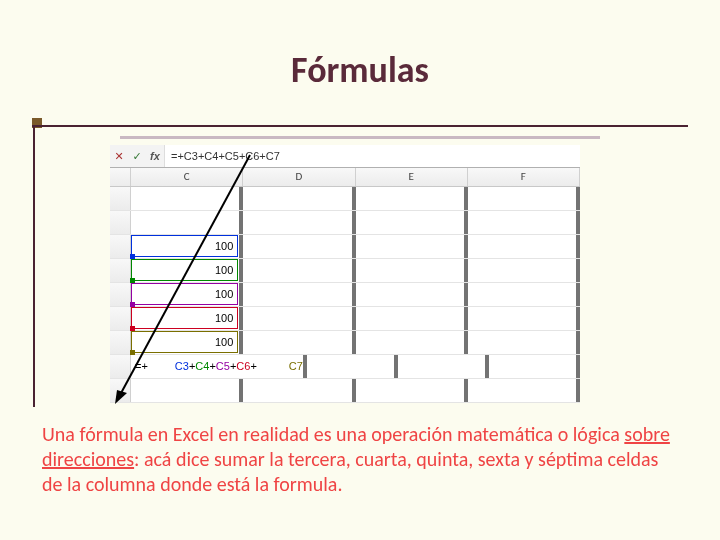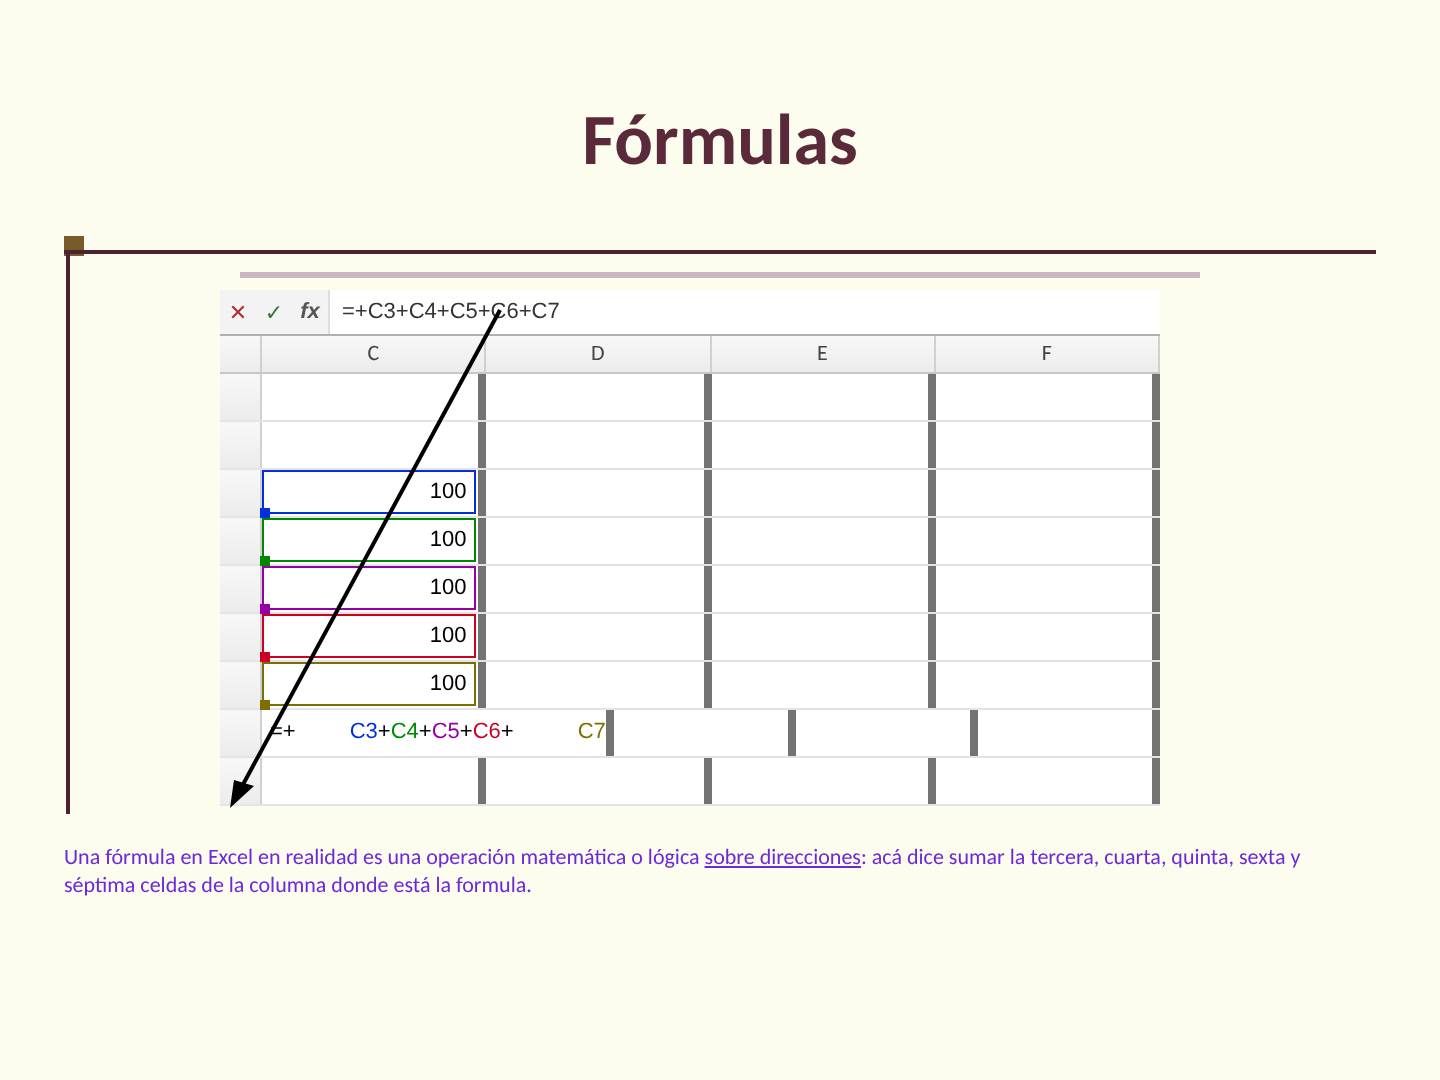--- a/index.html
+++ b/index.html
@@ -161,24 +161,24 @@
 
   .arrow-svg {
     position: absolute;
     left: 0; top: 0;
     width: 720px; height: 540px;
     pointer-events: none;
   }
 
   .para {
     position: absolute;
-    left: 32px;
+    left: 42px;
     right: 42px;
-    font-size: 11px;
-    color: #6d28d9;
+    font-size: 20px;
+    color: #ef4444;
     line-height: 1.25;
   }
   .para u { text-decoration: underline; }
 </style>
 </head>
 <body>
 
 <div class="slide">
 
   <div class="title">Fórmulas</div>

